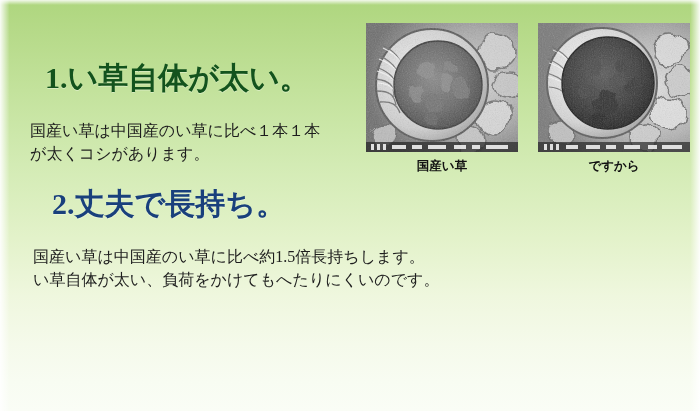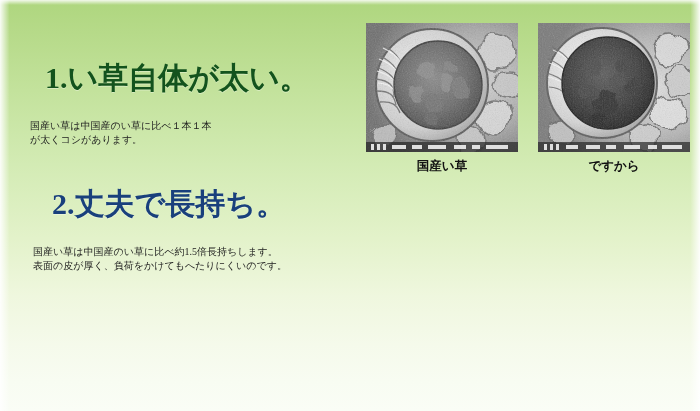--- a/index.html
+++ b/index.html
@@ -58,21 +58,21 @@
     margin: 18px;
     font-weight: bold;
     font-size: 30px;
     line-height: 1.05;
     letter-spacing: 0px;
     white-space: nowrap;
     text-shadow: 0 1px 0 rgba(255,255,255,0.35);
   }
   .sec-body {
     margin: 0;
-    font-size: 10px;
+    font-size: 16px;
     line-height: 1.45;
     color: #1d1d1d;
     white-space: pre-line;
   }
 
   #section-1 { top: 44px; }
   #section-1 .sec-heading { color: #13531d; padding-left: 27px; }
   #section-1 .sec-body { padding-left: 30px; padding-top: 7px; }
 
   #section-2 { top: 170px; }
@@ -138,21 +138,21 @@
 
   <div class="section" id="section-1">
     <h2 class="sec-heading">1.い草自体が太い。</h2>
     <p class="sec-body">国産い草は中国産のい草に比べ１本１本
 が太くコシがあります。</p>
   </div>
 
   <div class="section" id="section-2">
     <h2 class="sec-heading">2.丈夫で長持ち。</h2>
     <p class="sec-body">国産い草は中国産のい草に比べ約1.5倍長持ちします。
-表面の皮が厚く、負荷をかけてもへたりにくいのです。</p>
+い草自体が太い、負荷をかけてもへたりにくいのです。</p>
   </div>
 
 
   <div id="photo-panel">
 
 
     <div id="photo-row">
 
       <div class="photo-cell">
         <div class="photo-frame">

